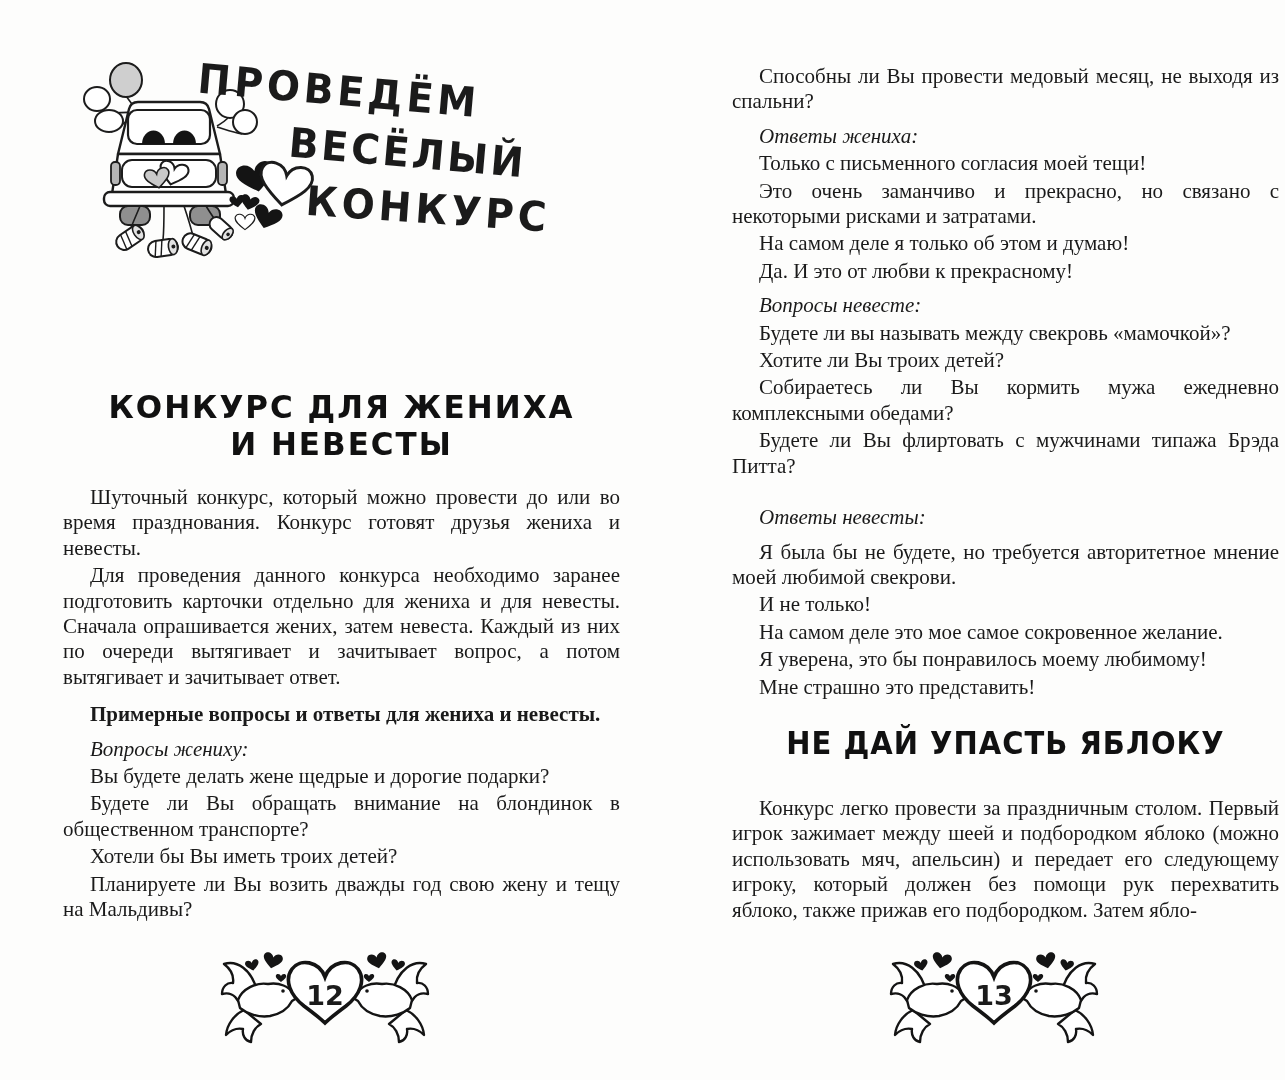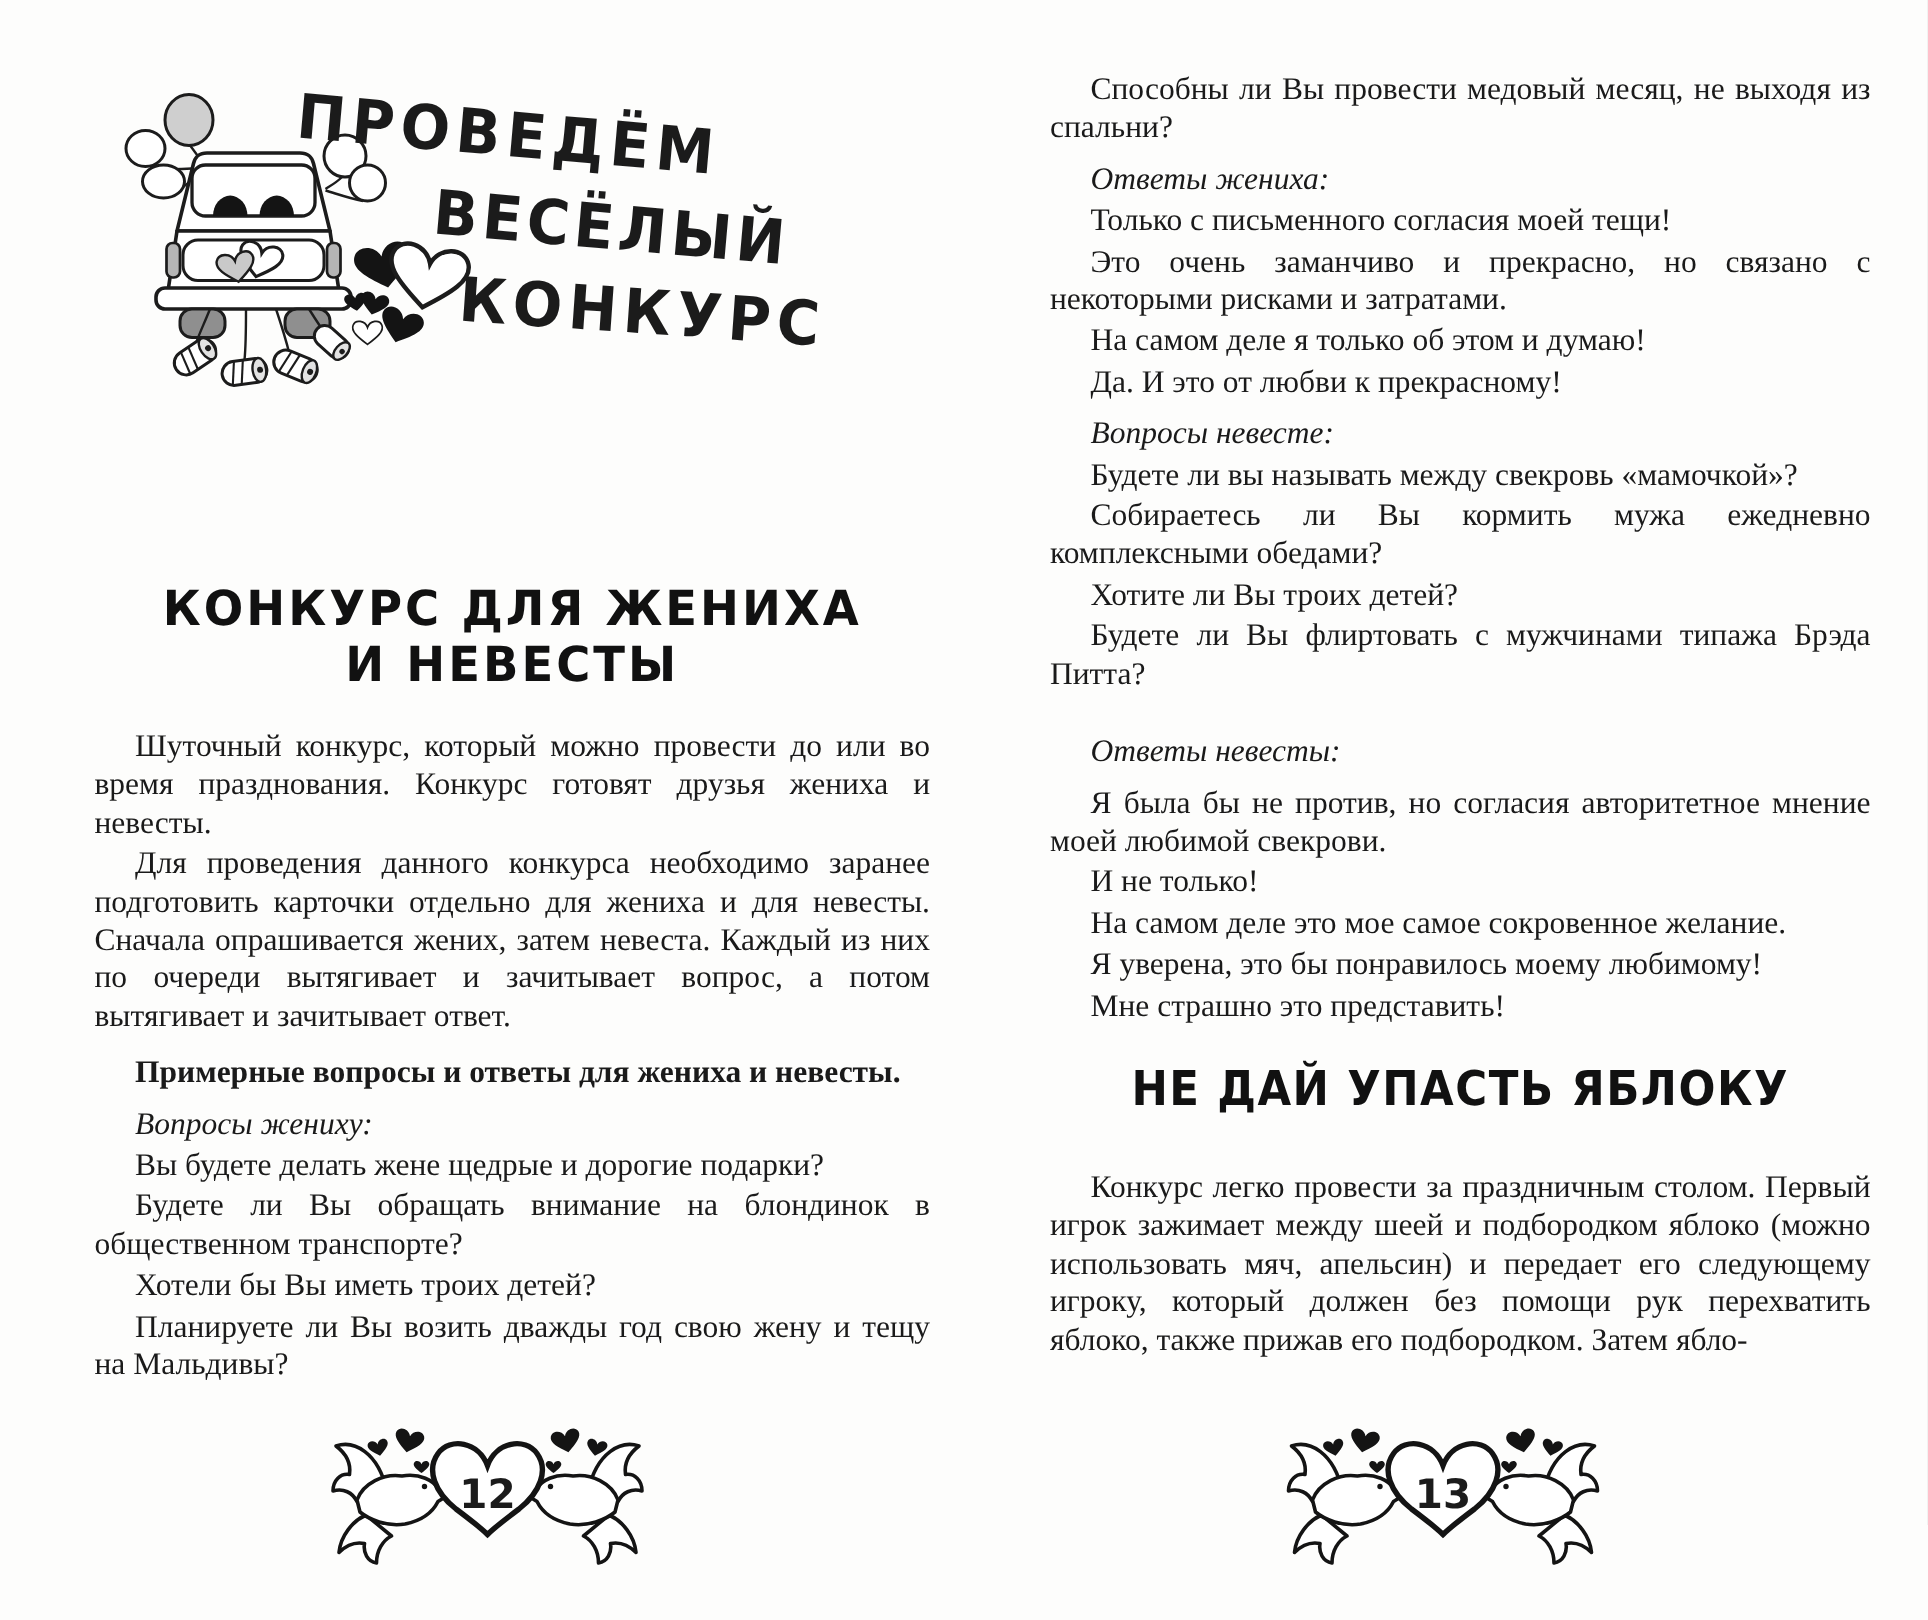--- a/index.html
+++ b/index.html
@@ -3,21 +3,21 @@
 <meta charset="utf-8">
 <style>
   html,body{margin:0;padding:0;background:#e9e9e9;}
   .spread{
     position:relative;width:1285px;height:1080px;background:#fdfdfc;
     overflow:hidden;color:#161616;
     font-family:"Liberation Serif", serif;
   }
   .page{position:absolute;top:0;height:1080px;box-sizing:border-box;}
   .page-left{left:63px;width:557px;padding-top:389px;}
-  .page-right{left:700px;width:547px;padding-top:47px;}
+  .page-right{left:732px;width:547px;padding-top:64px;}
 
   p.para{
     margin:0 0 2px 0;font-size:21px;line-height:25.4px;
     text-align:justify;text-indent:27px;color:#1a1a1a;
   }
   p.bold{font-weight:bold;margin-top:12px;}
   p.label{font-style:italic;margin:9px 0 2px 0;}
   p.label.spaced{margin:26px 0 9px 0;}
 
   .heading{
@@ -191,26 +191,26 @@
     <p class="para">Способны ли Вы провести медовый месяц, не выходя из спальни?</p>
 
     <p class="para label">Ответы жениха:</p>
     <p class="para">Только с письменного согласия моей тещи!</p>
     <p class="para">Это очень заманчиво и прекрасно, но связано с некоторыми рисками и затратами.</p>
     <p class="para">На самом деле я только об этом и думаю!</p>
     <p class="para">Да. И это от любви к прекрасному!</p>
 
     <p class="para label">Вопросы невесте:</p>
     <p class="para">Будете ли вы называть между свекровь «мамочкой»?</p>
+    <p class="para">Хотите ли Вы троих детей?</p>
     <p class="para">Собираетесь ли Вы кормить мужа ежедневно комплексными обедами?</p>
-    <p class="para">Хотите ли Вы троих детей?</p>
     <p class="para">Будете ли Вы флиртовать с мужчинами типажа Брэда Питта?</p>
 
     <p class="para label spaced">Ответы невесты:</p>
-    <p class="para">Я была бы не против, но согласия авторитетное мнение моей любимой свекрови.</p>
+    <p class="para">Я была бы не будете, но требуется авторитетное мнение моей любимой свекрови.</p>
     <p class="para">И не только!</p>
     <p class="para">На самом деле это мое самое сокровенное желание.</p>
     <p class="para">Я уверена, это бы понравилось моему любимому!</p>
     <p class="para">Мне страшно это представить!</p>
 
     <div class="heading2">НЕ ДАЙ УПАСТЬ ЯБЛОКУ</div>
 
     <p class="para">Конкурс легко провести за праздничным столом. Первый игрок зажимает между шеей и подбородком яблоко (можно использовать мяч, апельсин) и передает его следующему игроку, который должен без помощи рук перехватить яблоко, также прижав его подбородком. Затем ябло-</p>
 
     <div class="ornament">

